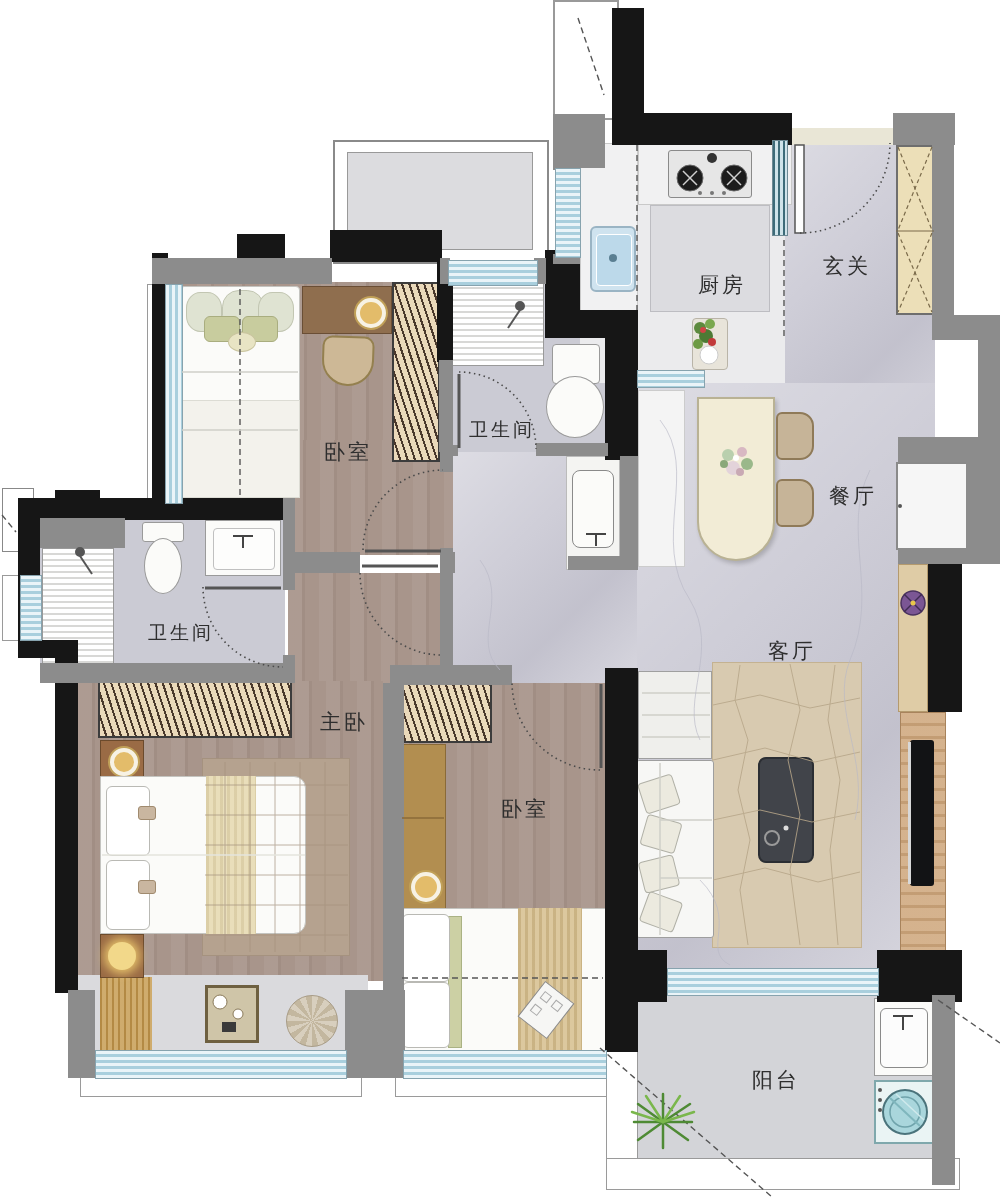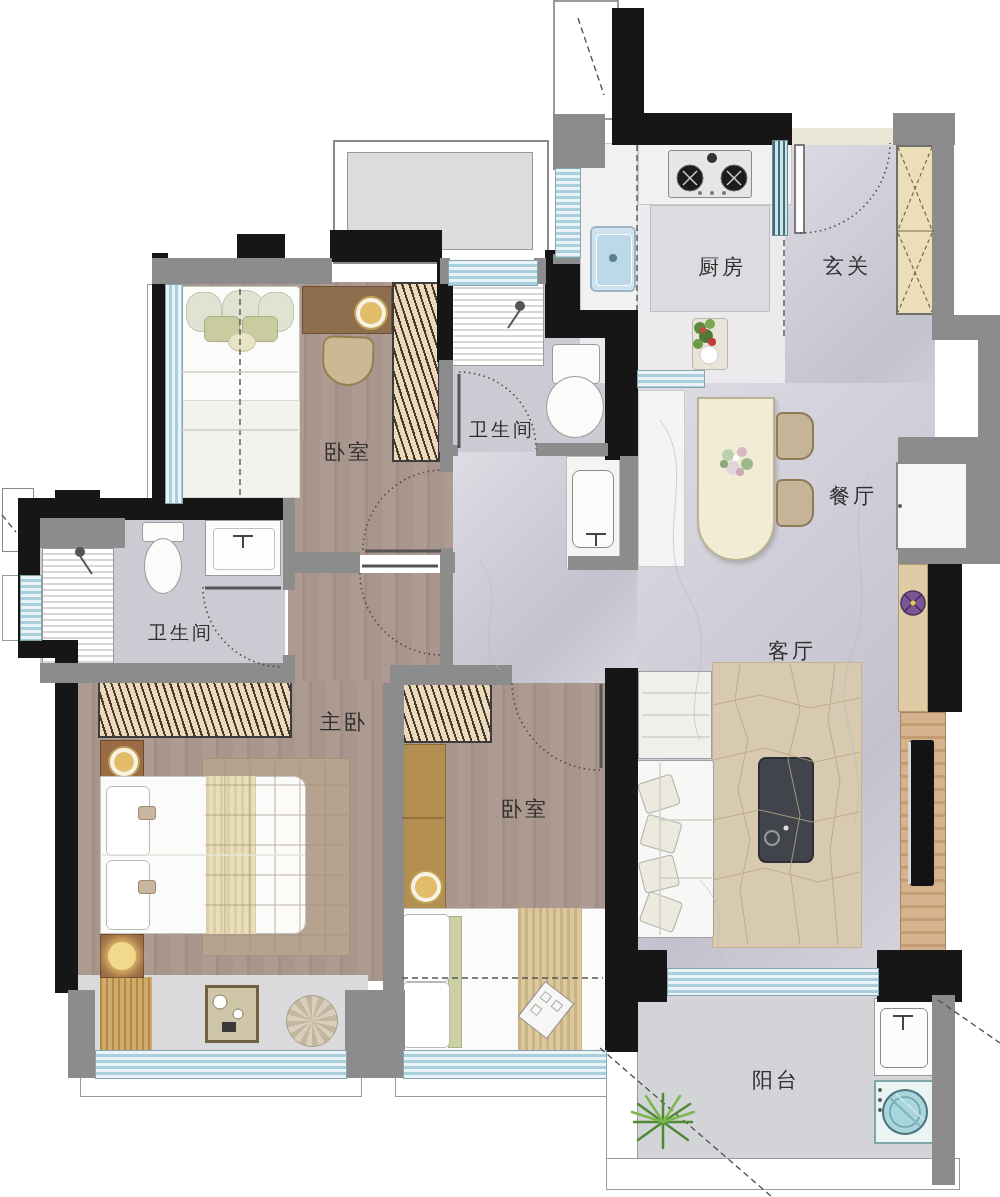--- a/index.html
+++ b/index.html
@@ -388,21 +388,21 @@
     </g>
 
     <g fill="none" stroke="#b9b8c6" stroke-width="1" opacity="0.65">
       <path d="M660,420 C700,470 650,540 690,600 C720,650 680,700 700,740"></path>
       <path d="M870,470 C840,530 880,590 850,660 C830,710 870,760 855,820"></path>
       <path d="M700,880 C740,920 700,950 730,965"></path>
       <path d="M480,560 C510,600 470,640 500,670"></path>
     </g>
   </svg>
 
-  <div class="abs lbl" style="left:722px;top:267px">厨房</div>
+  <div class="abs lbl" style="left:722px;top:285px">厨房</div>
   <div class="abs lbl" style="left:847px;top:266px">玄关</div>
   <div class="abs lbl" style="left:502px;top:430px;font-size:19px">卫生间</div>
   <div class="abs lbl" style="left:348px;top:452px">卧室</div>
   <div class="abs lbl" style="left:181px;top:633px;font-size:19px">卫生间</div>
   <div class="abs lbl" style="left:344px;top:722px">主卧</div>
   <div class="abs lbl" style="left:525px;top:809px">卧室</div>
   <div class="abs lbl" style="left:853px;top:496px">餐厅</div>
   <div class="abs lbl" style="left:792px;top:651px">客厅</div>
   <div class="abs lbl" style="left:776px;top:1080px">阳台</div>
 

